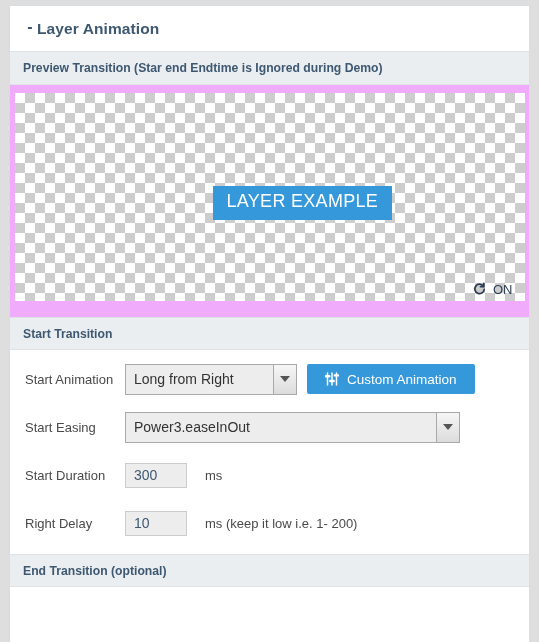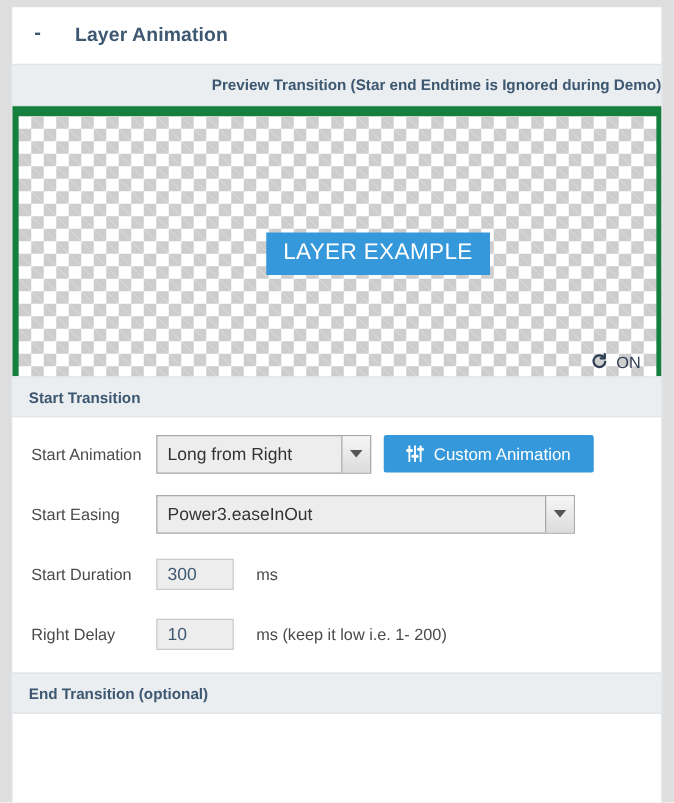--- a/index.html
+++ b/index.html
@@ -46,44 +46,44 @@
     width: 14px;
     text-align: center;
     cursor: pointer;
     user-select: none;
     padding-bottom: 3px;
   }
   .panel-title {
     color: #3e5871;
     font-size: 15.5px;
     font-weight: bold;
-    margin-left: 23px;
+    margin-left: 0;
     letter-spacing: .1px;
   }
 
   
   .section-bar {
     background: #eaeef0;
     border-top: 1px solid #dfe3e6;
     border-bottom: 1px solid #dfe3e6;
     height: 33px;
     display: flex;
     align-items: center;
     padding-left: 13px;
     box-sizing: border-box;
     color: #3e5871;
     font-weight: bold;
     font-size: 12.2px;
   }
-  .section-bar.first { border-top: none; justify-content: flex-end; }
+  .section-bar.first { border-top: none; }
 
   
   .preview-wrap {
-    background: #15803d;
-    padding: 8px 0 0 0;
+    background: #f0abfc;
+    padding: 8px 0 16px 0;
   }
   .stage {
     position: relative;
     margin: 0 auto;
     width: 510px;
     height: 208px;
     overflow: hidden;
     background-color: #ffffff;
     background-image:
       linear-gradient(45deg, #cdcdcd 25%, transparent 25%, transparent 75%, #cdcdcd 75%, #cdcdcd),

